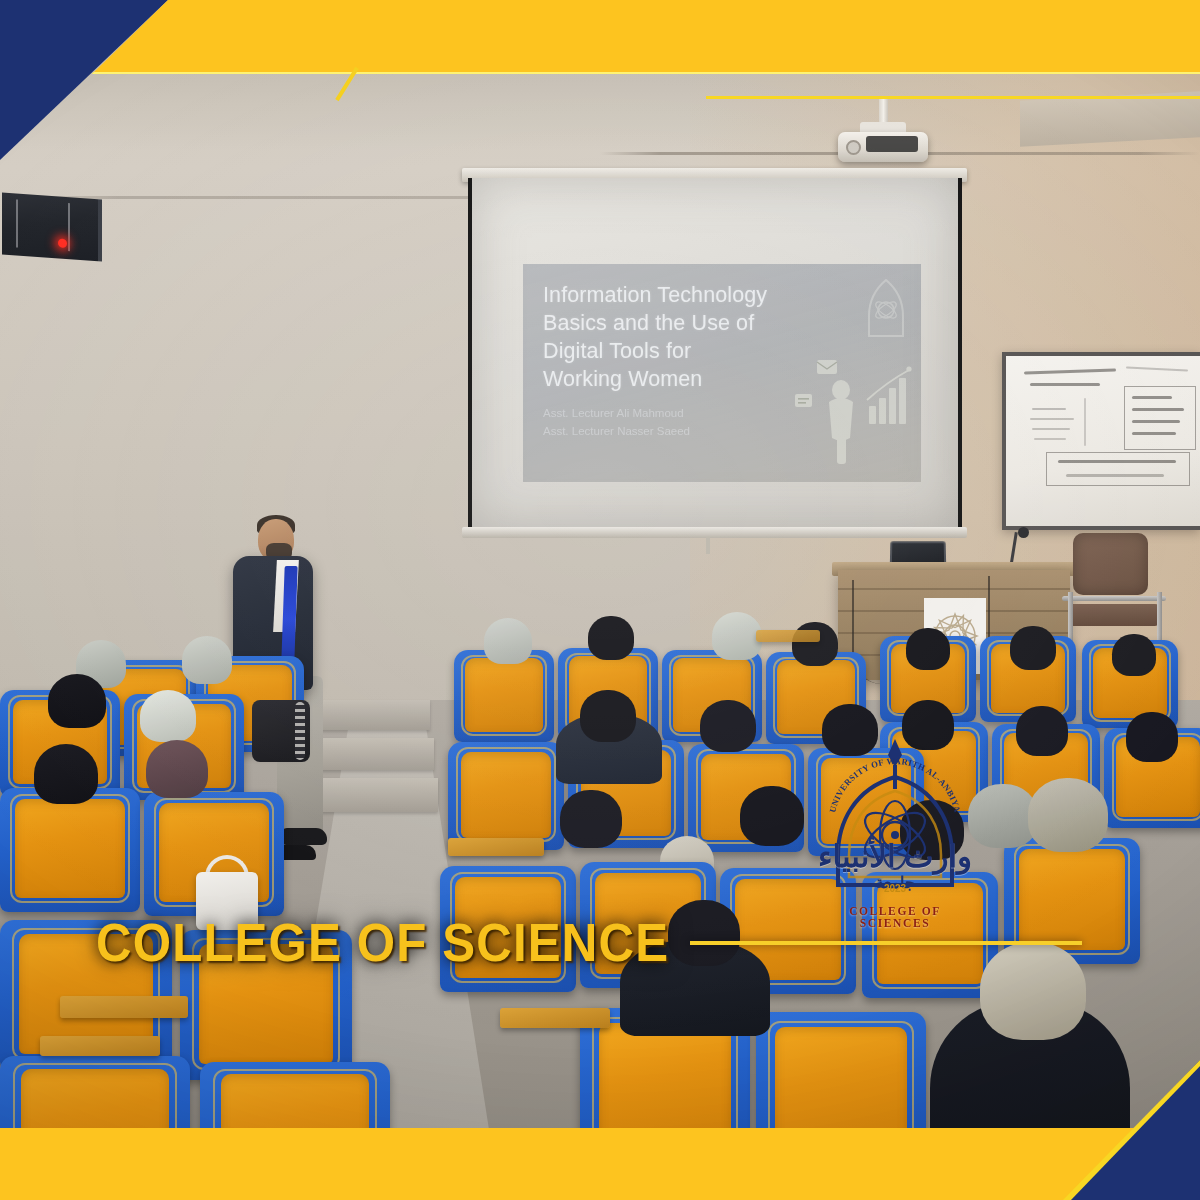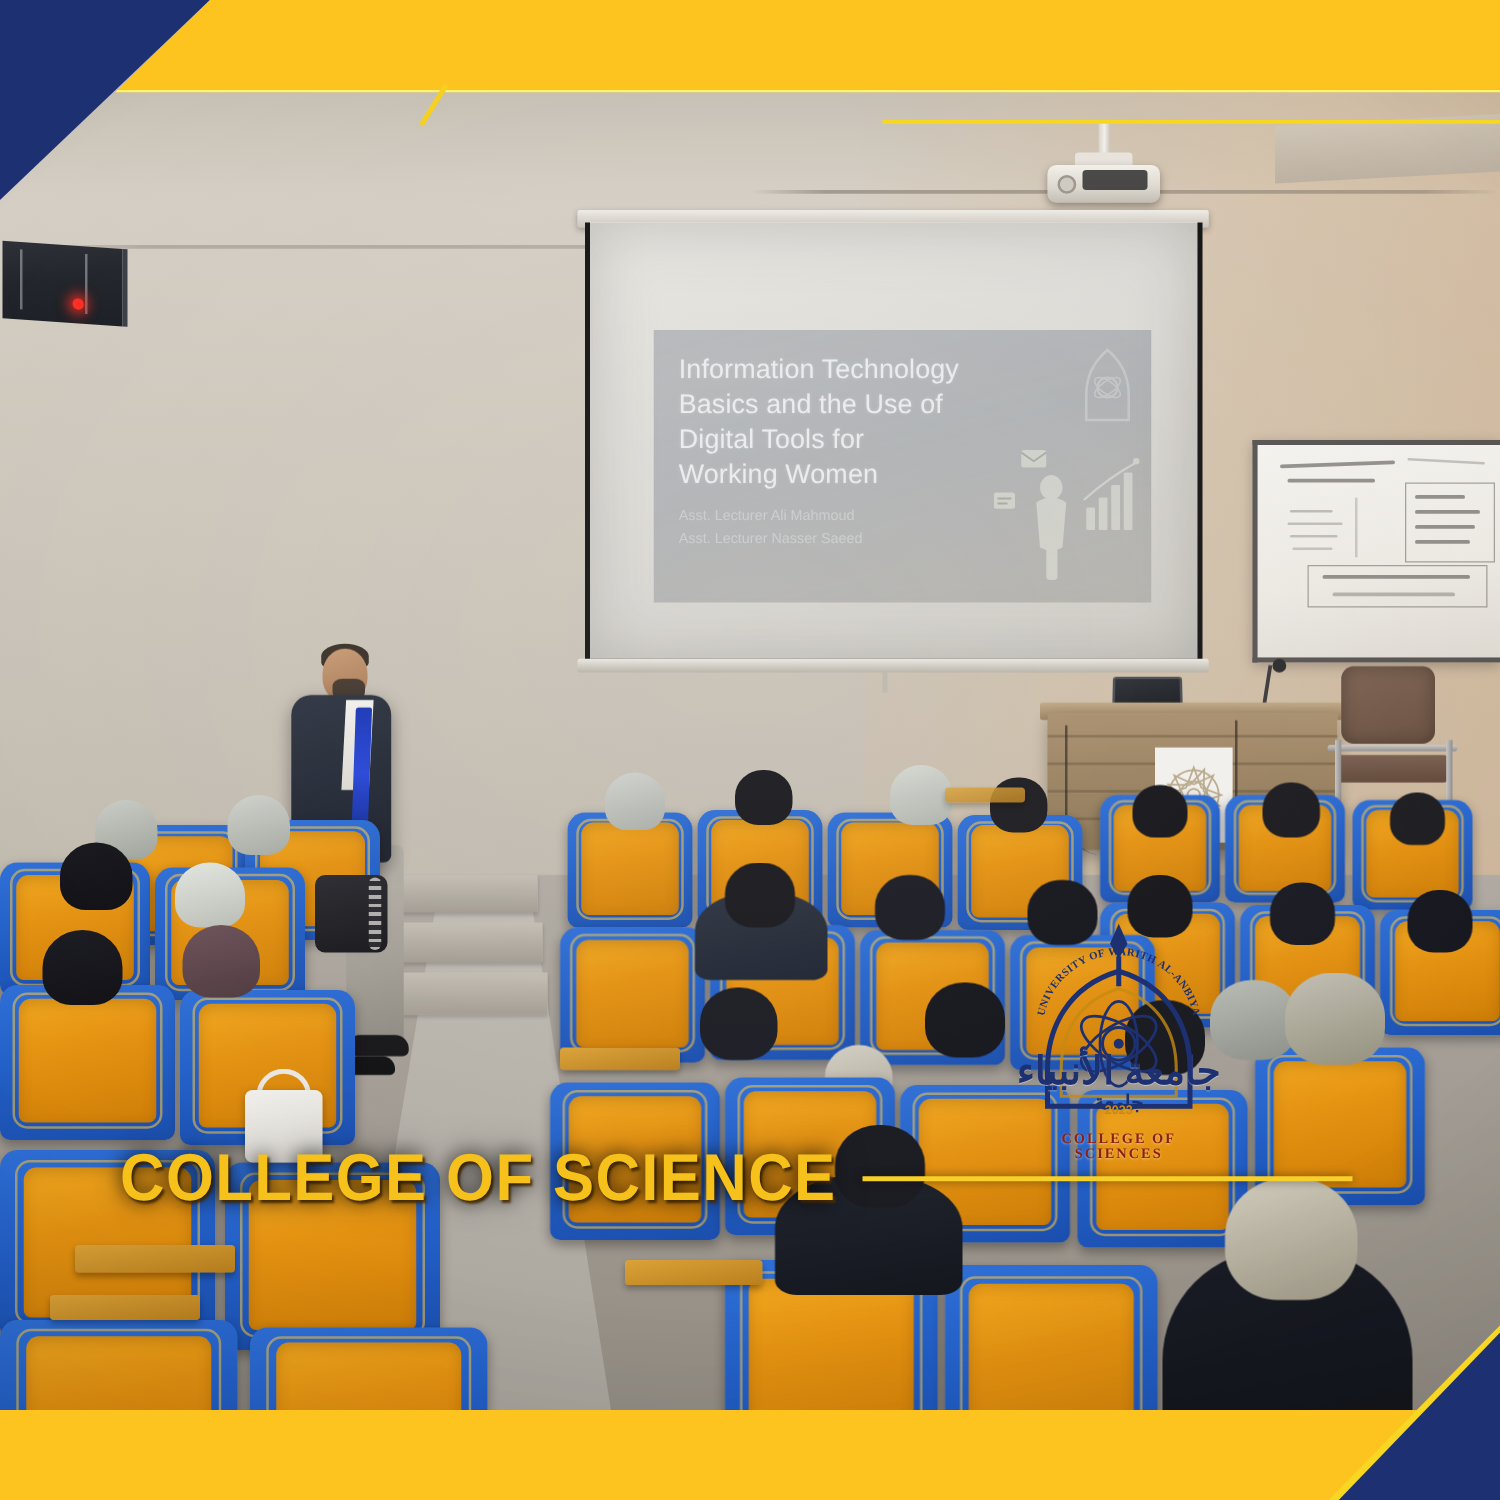--- a/index.html
+++ b/index.html
@@ -737,19 +737,19 @@
       <circle cx="83" cy="102" r="13" fill="none" stroke="#1d3172" stroke-width="2.4"></circle>
       <ellipse cx="83" cy="102" rx="34" ry="15" fill="none" stroke="#1d3172" stroke-width="2.2" transform="rotate(32 83 102)"></ellipse>
       <ellipse cx="83" cy="102" rx="34" ry="15" fill="none" stroke="#1d3172" stroke-width="2.2" transform="rotate(-32 83 102)"></ellipse>
       <ellipse cx="83" cy="102" rx="34" ry="15" fill="none" stroke="#1d3172" stroke-width="2.2" transform="rotate(90 83 102)"></ellipse>
       <circle cx="83" cy="102" r="4" fill="#1d3172"></circle>
 
       <text class="logo-arc-text">
         <textPath href="#arcpath" startOffset="50%" text-anchor="middle">UNIVERSITY OF WARITH AL-ANBIYA</textPath>
       </text>
     </svg>
-    <div class="logo-arabic">جامعة الأنبياء</div>
+    <div class="logo-arabic">وارث الأنبياء</div>
     <div class="logo-arabic-sm">جامعة</div>
     <div class="logo-year">2023</div>
     <div class="logo-caption">COLLEGE OF SCIENCES</div>
   </div>
 
 </div>
 
 </body></html>

